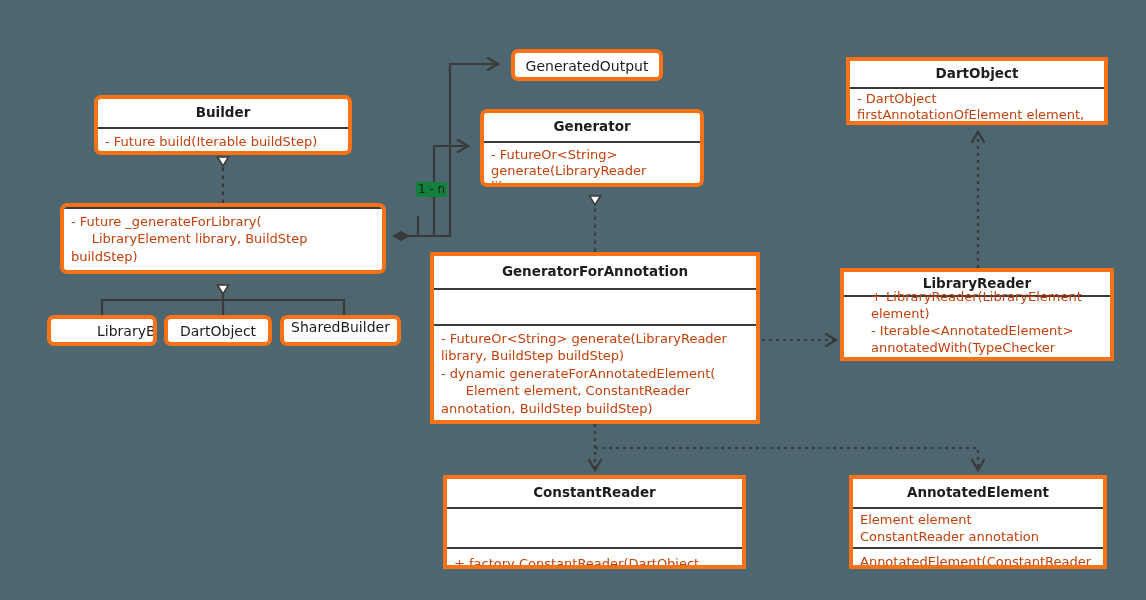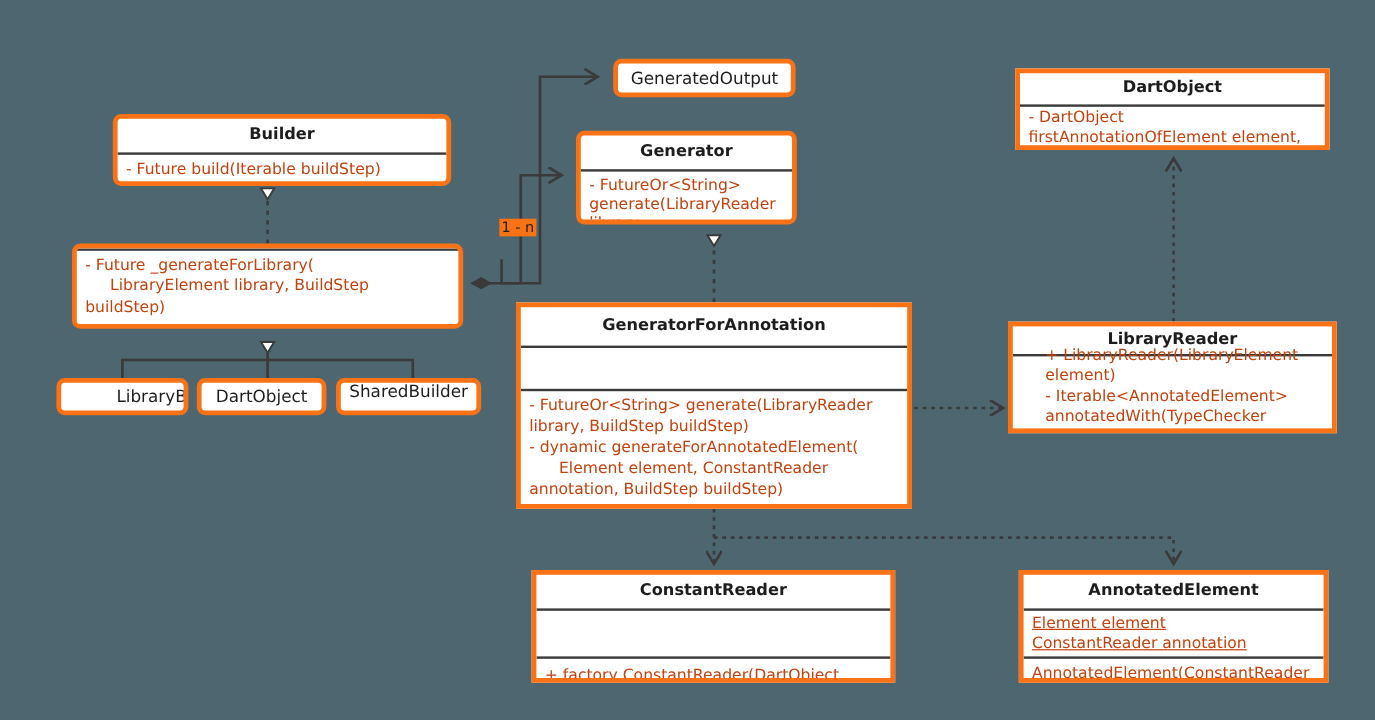--- a/index.html
+++ b/index.html
@@ -35,21 +35,21 @@
   .compartment{
     font-size:13px;
     color:#c2410c;
     padding:4px 6px 4px 7px;
     line-height:1.33;
     white-space:pre-wrap;
   }
   .compartment.empty{min-height:22px;}
   .edgelabel{
     position:absolute;
-    background:#f97316;
+    background:#15803d;
     color:#1d1d1d;
     font-size:12px;
     line-height:1.1;
     padding:1px 2px;
     white-space:nowrap;
     font-family:"DejaVu Sans", sans-serif;
   }
   .clip{position:absolute;overflow:hidden;}
 </style>
 </head>
@@ -101,21 +101,21 @@
     </g>
 
     <g>
       <polyline points="595,424 595,448 595,470" fill="none" stroke="#3a3a3a" stroke-width="2.2" stroke-dasharray="3,4" marker-end="url(#openArrow)"></polyline>
     </g>
     <g>
       <polyline points="595,448 978,448 978,470" fill="none" stroke="#3a3a3a" stroke-width="2.2" stroke-dasharray="3,4" marker-end="url(#openArrow)"></polyline>
     </g>
   </svg>
 
-  <div class="uml rounded" style="left:94px;top:95px;width:282px;height:60px;">
+  <div class="uml rounded" style="left:94px;top:95px;width:258px;height:60px;">
     <div class="title">Builder</div>
     <div class="divider"></div>
     <div class="compartment">- Future build(Iterable buildStep)</div>
   </div>
 
   <div class="uml rounded" style="left:60px;top:203px;width:326px;height:71px;">
     <div class="divider"></div>
     <div class="compartment">- Future _generateForLibrary(
      LibraryElement library, BuildStep buildStep)</div>
   </div>
@@ -127,21 +127,21 @@
     <div class="title plain" style="padding:4px 2px;">DartObject</div>
   </div>
   <div class="uml rounded" style="left:280px;top:315px;width:121px;height:31px;">
     <div class="title plain" style="padding:0 2px;">SharedBuilder</div>
   </div>
 
   <div class="uml rounded" style="left:511px;top:49px;width:152px;height:32px;">
     <div class="title plain" style="padding:5px 2px;">GeneratedOutput</div>
   </div>
 
-  <div class="uml rounded" style="left:480px;top:109px;width:184px;height:78px;">
+  <div class="uml rounded" style="left:480px;top:109px;width:224px;height:78px;">
     <div class="title">Generator</div>
     <div class="divider"></div>
     <div class="compartment" style="line-height:1.25;">- FutureOr&lt;String&gt;
 generate(LibraryReader library,
 BuildStep buildStep)</div>
   </div>
 
   <div class="clip" style="left:416px;top:182px;width:34px;height:20px;">
     <div class="edgelabel" style="left:0;top:0;">1 - n</div>
   </div>
@@ -181,20 +181,20 @@
     <div class="divider"></div>
     <div class="compartment empty" style="height:30px;"></div>
     <div class="divider"></div>
     <div class="compartment" style="line-height:1.35;padding-top:6px;">+ factory ConstantReader(DartObject
 object)</div>
   </div>
 
   <div class="uml" style="left:849px;top:475px;width:258px;height:94px;">
     <div class="title" style="padding:6px 4px;">AnnotatedElement</div>
     <div class="divider"></div>
-    <div class="compartment" style="line-height:1.32;padding-top:2px;height:32px;text-decoration:underline;">Element element
+    <div class="compartment" style="line-height:1.32;padding-top:2px;height:32px;">Element element
 ConstantReader annotation</div>
     <div class="divider"></div>
     <div class="compartment" style="line-height:1.35;padding-top:4px;">AnnotatedElement(ConstantReader
 annotation, Element  element)</div>
   </div>
 
 </div>
 
 </body></html>

